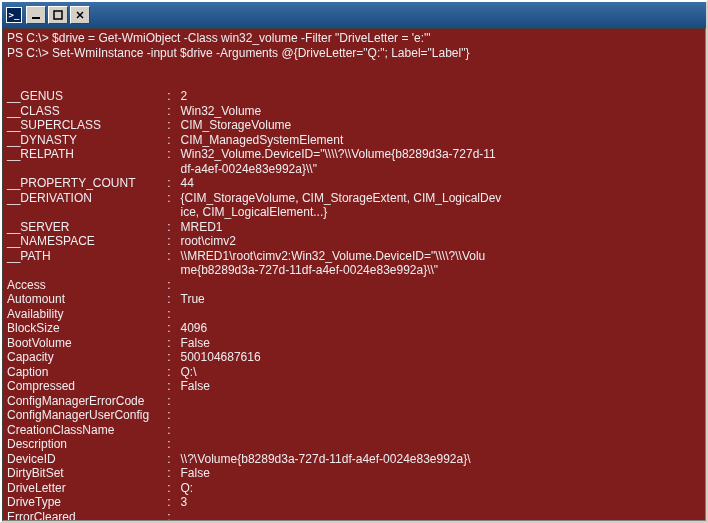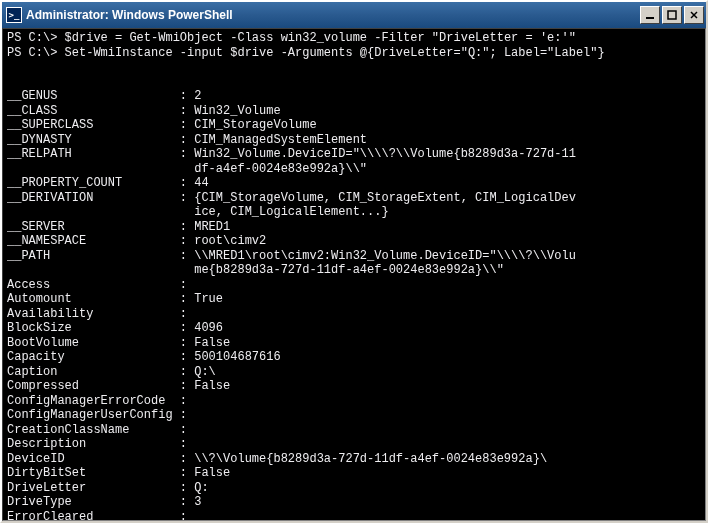--- a/index.html
+++ b/index.html
@@ -57,23 +57,23 @@
     justify-content: center;
     font-family: monospace;
     font-size: 10px;
     font-weight: bold;
     color: #000;
     cursor: pointer;
   }
   .win-btn svg { width: 10px; height: 10px; }
   .console {
     flex: 1;
-    background: #000000;
+    background: #7f1d1d;
     color: #eeedf0;
-    font-family: Liberation Mono, monospace;
+    font-family: Liberation Sans, sans-serif;
     font-size: 12px;
     line-height: 14.5px;
     padding: 2px 4px;
     white-space: pre;
     overflow: hidden;
     border: 1px solid #808080;
     border-top-color: #404040;
     border-left-color: #404040;
   }
   .prompt-row, .prop-row, .wrap-row { display: flex; }
@@ -83,21 +83,20 @@
   .sep { display: inline-block; width: 2ch; }
   .val { display: inline; }
   .wrap-indent { display: inline-block; width: 26ch; }
 </style>
 </head>
 <body>
 
 <div class="window">
   <div class="titlebar">
     <div class="ps-icon">&gt;_</div>
-    <div class="title-text">Administrator: Windows PowerShell</div>
     <div class="win-btns">
       <div class="win-btn">
         <svg viewBox="0 0 10 10">
             <rect x="1" y="7" width="8" height="2" fill="#000"></rect>
           </svg>
       </div>
       <div class="win-btn">
         <svg viewBox="0 0 10 10">
             <rect x="1" y="1" width="8" height="8" fill="none" stroke="#000" stroke-width="1.5"></rect>
           </svg>

